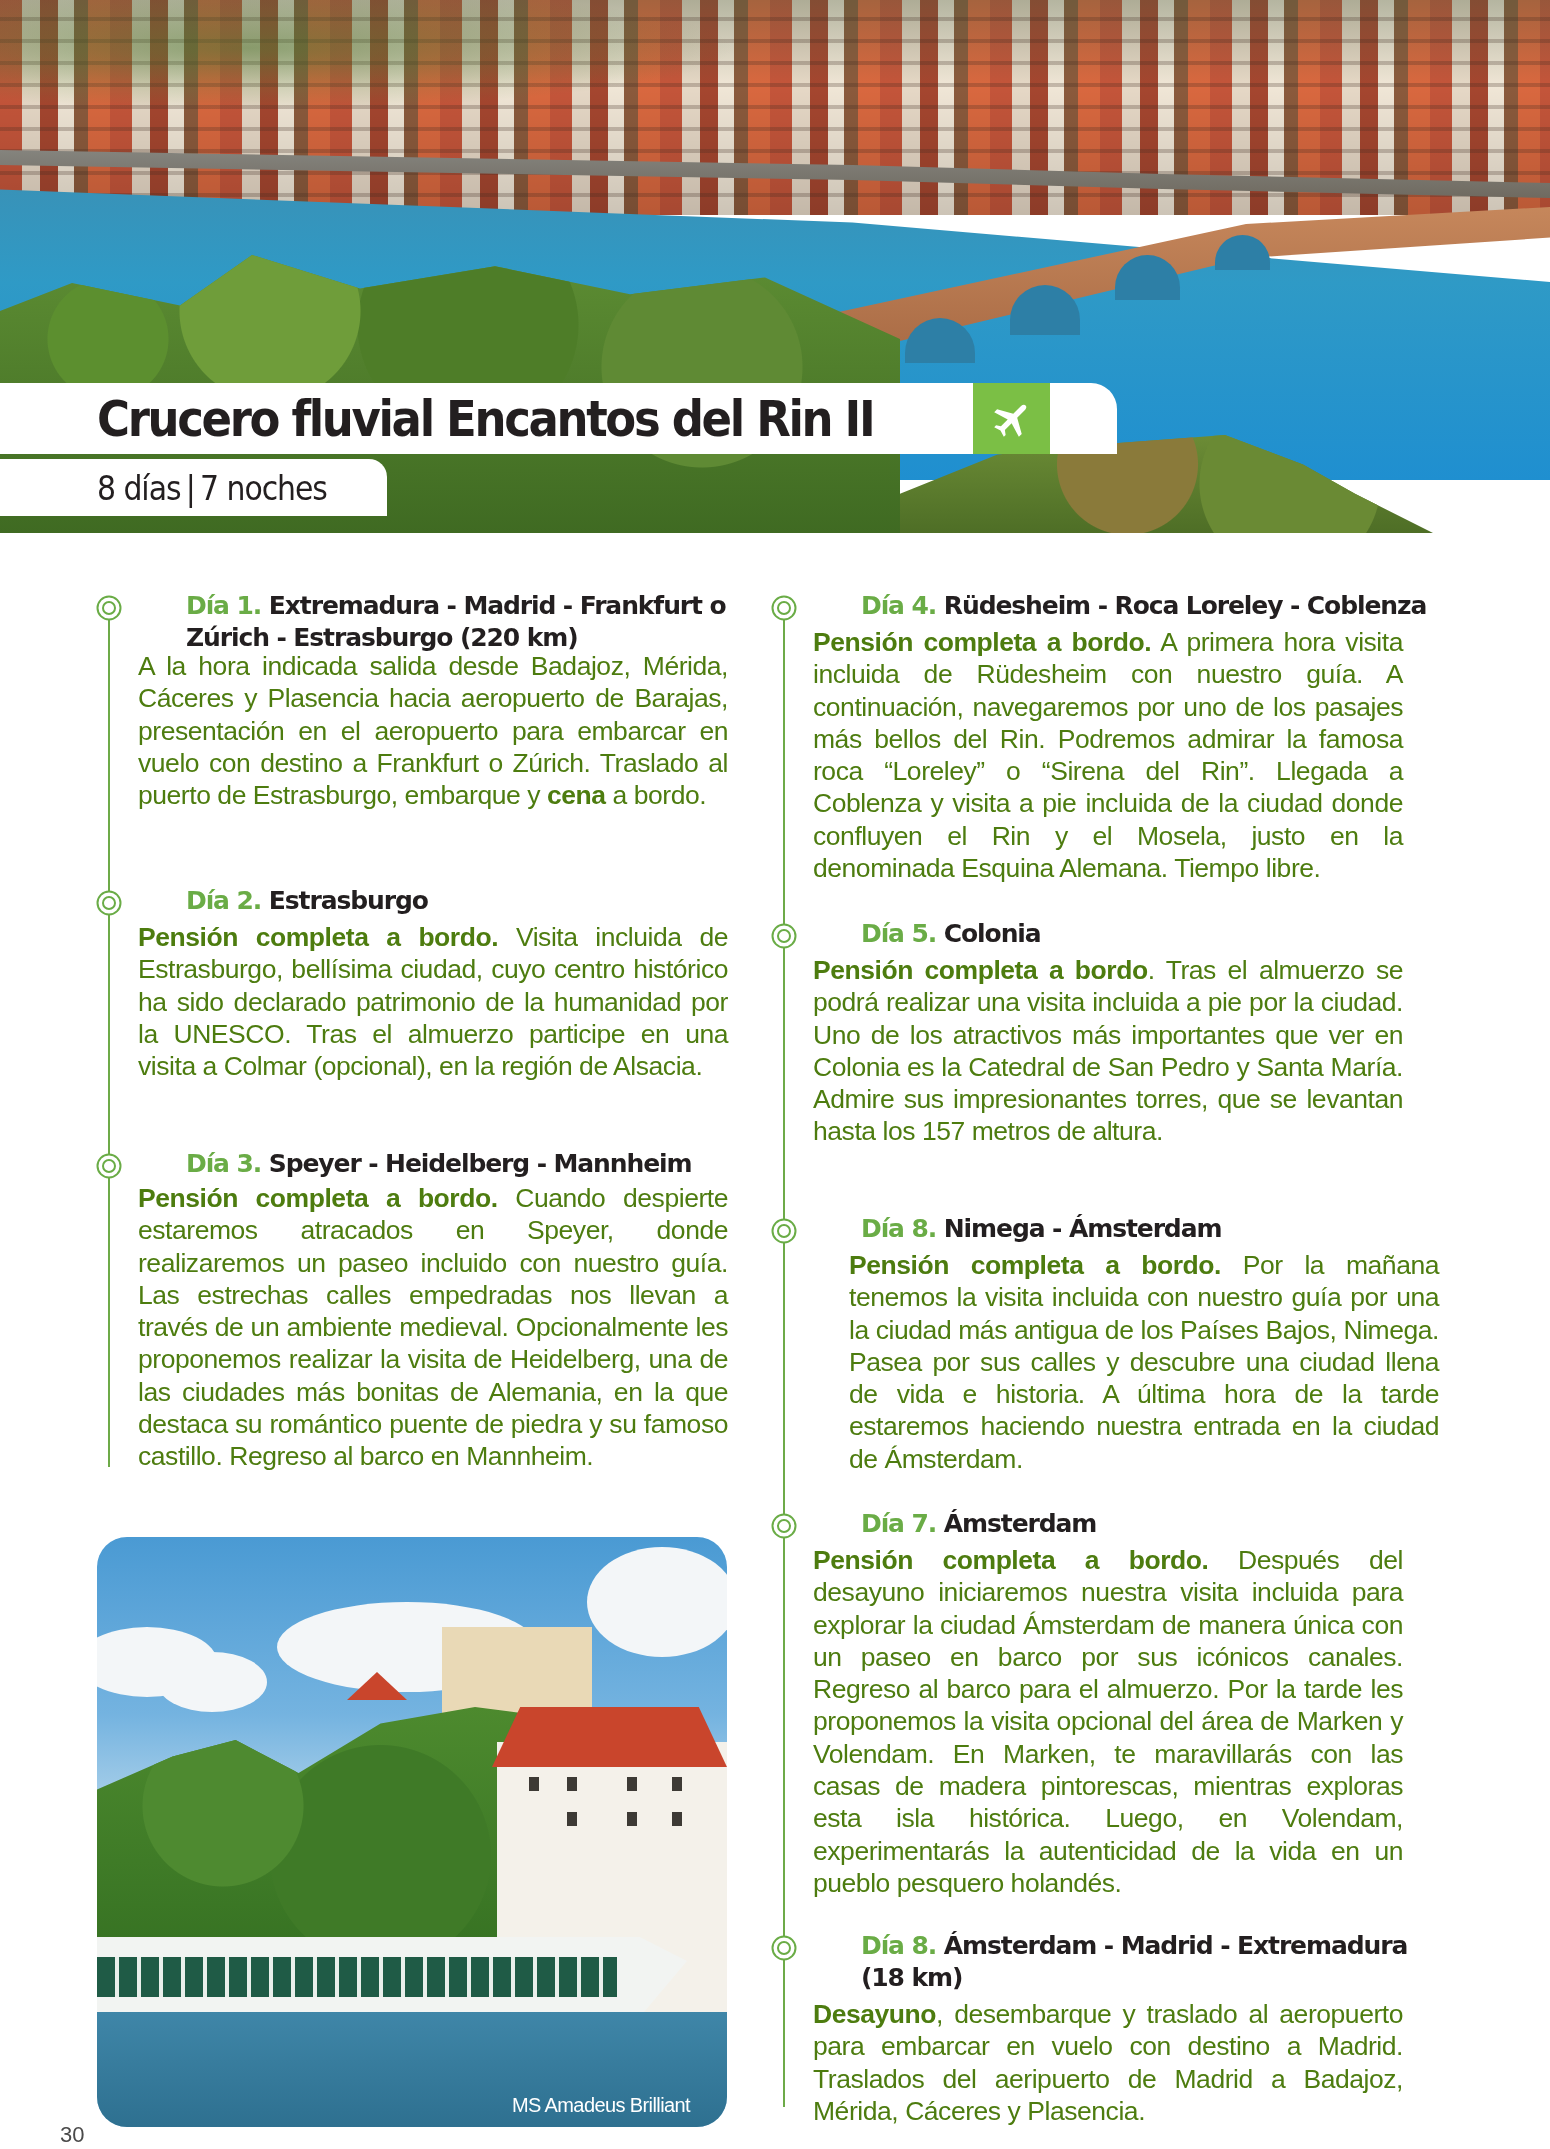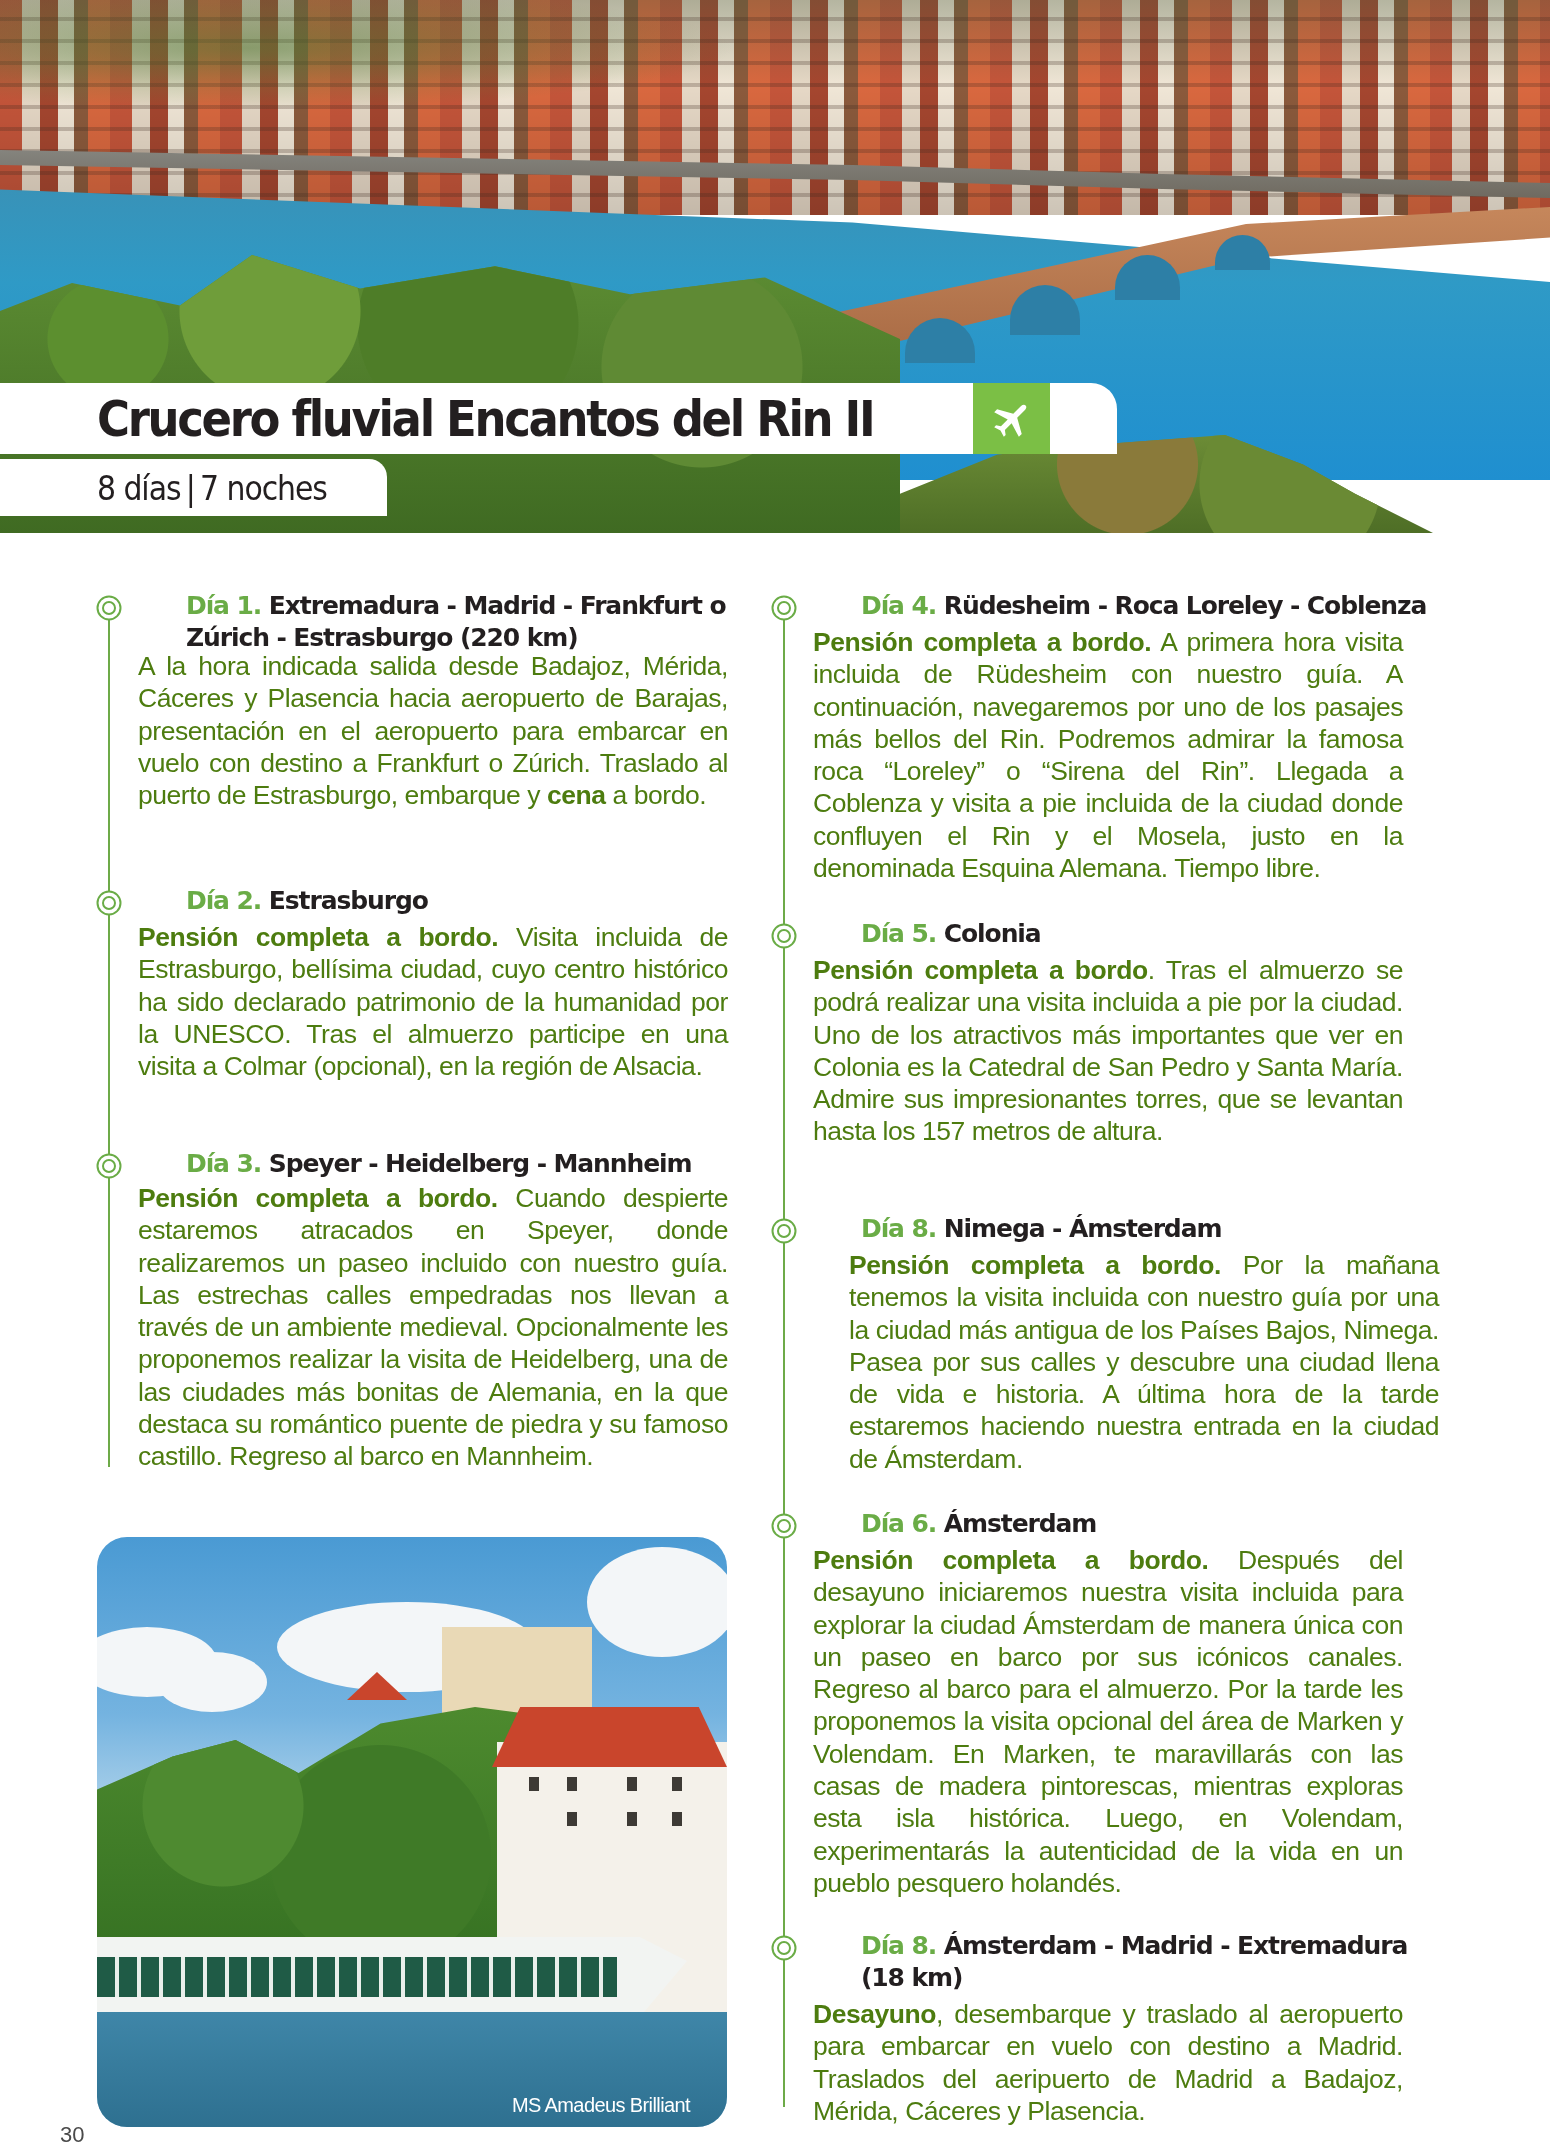--- a/index.html
+++ b/index.html
@@ -279,21 +279,21 @@
     </div>
     <p class="body" style="top:36px;margin-left:36px;"><b>Pensión completa a bordo.</b><span> Por la mañana tenemos la visita incluida con nuestro guía por una la ciudad más antigua de los Países Bajos, Nimega. Pasea por sus calles y descubre una ciudad llena de vida e historia. A última hora de la tarde estaremos haciendo nuestra entrada en la ciudad de Ámsterdam.</span></p>
   </div>
 
   <div class="day" style="top:918px;">
     <svg class="bullet" viewBox="0 0 26 26">
       <circle cx="13" cy="13" r="11.5" fill="#fff" stroke="#6aac46" stroke-width="2"></circle>
       <circle cx="13" cy="13" r="6" fill="none" stroke="#6aac46" stroke-width="2"></circle>
     </svg>
     <div class="heading">
-      <span class="num">Día 6.</span>
+      <span class="num">Día 7.</span>
       <span>Ámsterdam</span>
     </div>
     <p class="body" style="top:36px;"><b>Pensión completa a bordo.</b><span> Después del desayuno iniciaremos nuestra visita incluida para explorar la ciudad Ámsterdam de manera única con un paseo en barco por sus icónicos canales. Regreso al barco para el almuerzo. Por la tarde les proponemos la visita opcional del área de Marken y Volendam. En Marken, te maravillarás con las casas de madera pintorescas, mientras exploras esta isla histórica. Luego, en Volendam, experimentarás la autenticidad de la vida en un pueblo pesquero holandés.</span></p>
   </div>
 
   <div class="day" style="top:1340px;">
     <svg class="bullet" viewBox="0 0 26 26">
       <circle cx="13" cy="13" r="11.5" fill="#fff" stroke="#6aac46" stroke-width="2"></circle>
       <circle cx="13" cy="13" r="6" fill="none" stroke="#6aac46" stroke-width="2"></circle>
     </svg>

